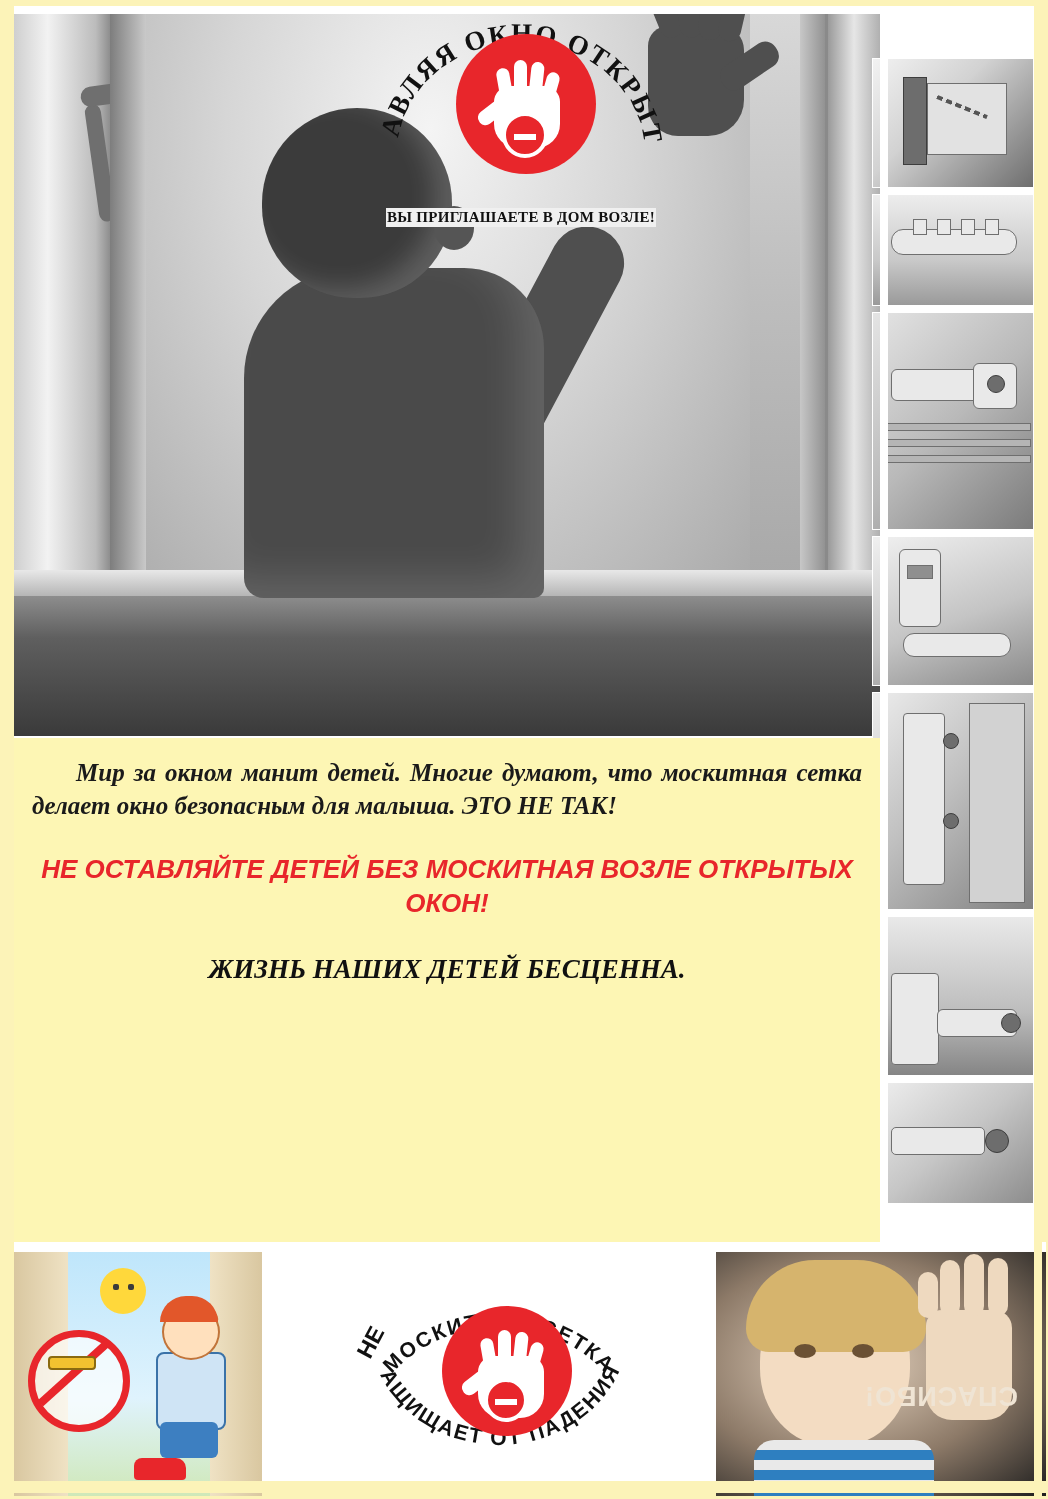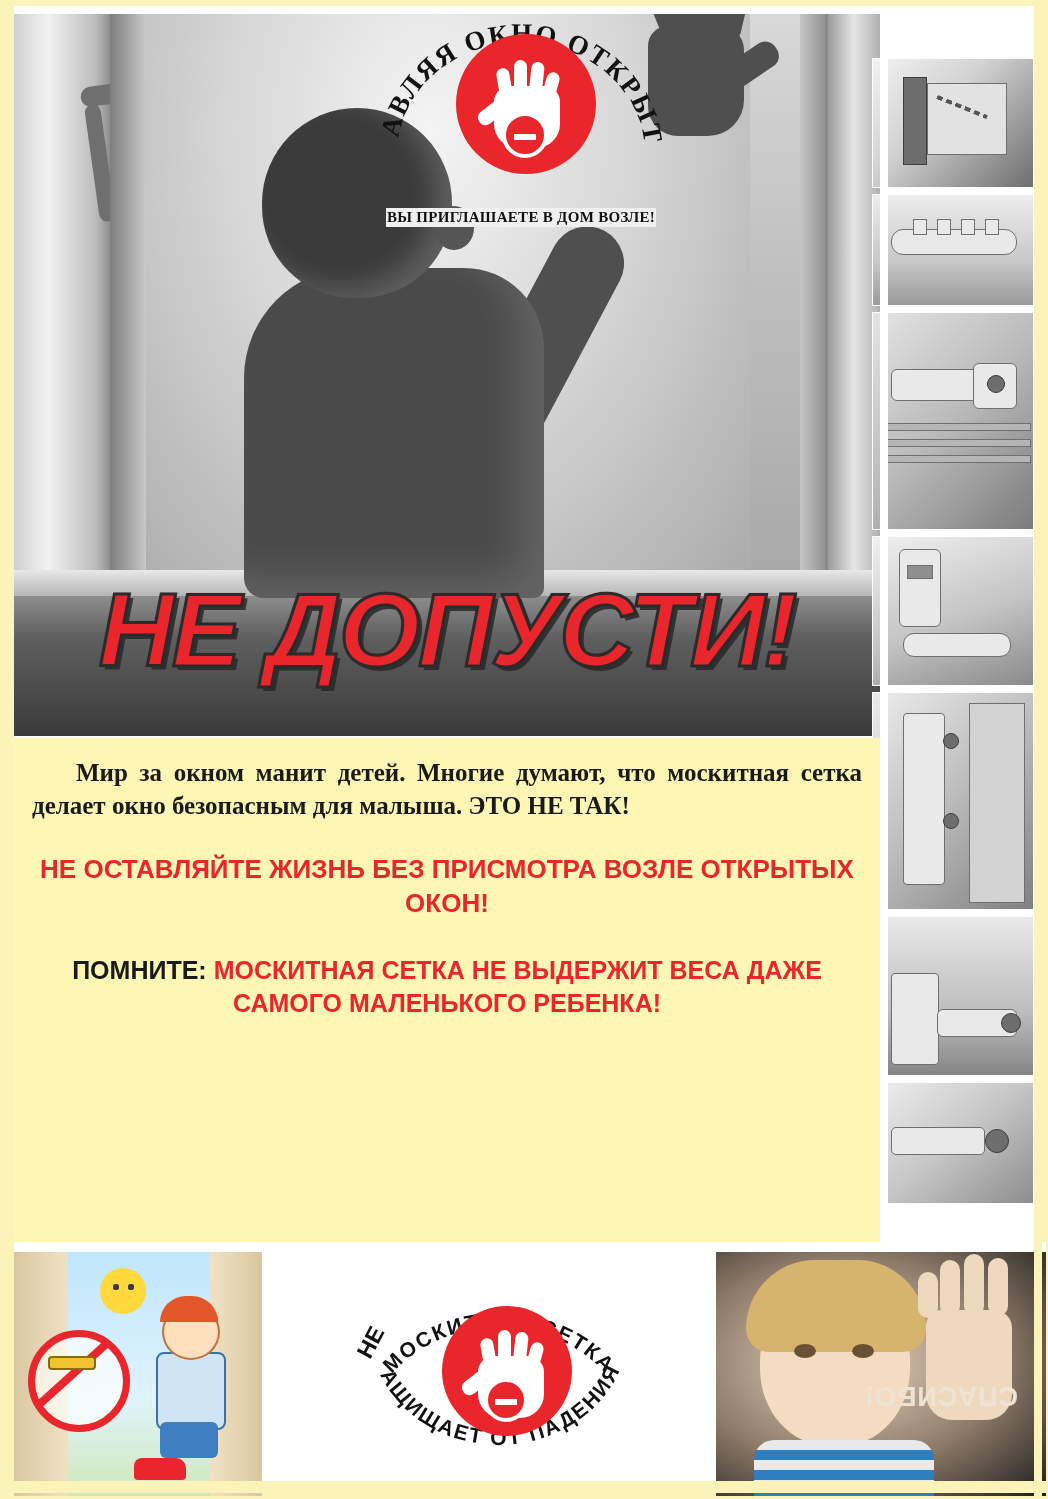--- a/index.html
+++ b/index.html
@@ -298,20 +298,21 @@
   
   .textblock {
     position: absolute;
     left: 8px;
     top: 732px;
     width: 866px;
     height: 504px;
     background: #fdf6b4;
     padding: 14px 18px 3px 18px;
     box-sizing: border-box;
+    font-style: italic;
   }
   .p1 {
     font-size: 25px;
     line-height: 33px;
     font-weight: bold;
     color: #1a1a1a;
     text-align: justify;
     text-indent: 44px;
     margin: 4px 0 0 0;
   }
@@ -565,21 +566,20 @@
         <div class="hf hf2"></div>
         <div class="hf hf3"></div>
         <div class="hf hf4"></div>
         <div class="hf hthumb"></div>
       </div>
       <div class="no-sign"></div>
       <div class="logo-bottom-text">ВЫ ПРИГЛАШАЕТЕ В ДОМ ВОЗЛЕ!</div>
     </div>
   </div>
 
-  <div class="headline">НЕ ДОПУСТИ!</div>
 
   <div class="right-col">
     <div class="thumb t1">
       <div class="hw hw-dark" style="left:30px;top:18px;width:22px;height:86px;"></div>
       <div class="hw" style="left:54px;top:24px;width:78px;height:70px;background:#e2e2e2;"></div>
       <div class="chain"></div>
     </div>
     <div class="thumb t2">
       <div class="hw" style="left:18px;top:34px;width:124px;height:24px;border-radius:12px;"></div>
       <div class="hw" style="left:40px;top:24px;width:12px;height:14px;"></div>
@@ -612,22 +612,22 @@
       <div class="hw hw-dark" style="left:128px;top:96px;width:18px;height:18px;border-radius:50%;"></div>
     </div>
     <div class="thumb t7">
       <div class="hw" style="left:18px;top:44px;width:92px;height:26px;border-radius:5px;"></div>
       <div class="hw hw-dark" style="left:112px;top:46px;width:22px;height:22px;border-radius:50%;"></div>
     </div>
   </div>
 
   <div class="textblock">
     <p class="p1">Мир за окном манит детей. Многие думают, что москитная сетка делает окно безопасным для малыша. ЭТО НЕ ТАК!</p>
-    <p class="p2">НЕ ОСТАВЛЯЙТЕ ЖИЗНЬ  БЕЗ ПРИСМОТРА ВОЗЛЕ ОТКРЫТЫХ ОКОН!</p>
-    <p class="p3"><span>ПОМНИТЕ: </span><span class="red">МОСКИТНАЯ СЕТКА НЕ ВЫДЕРЖИТ ВЕСА ДАЖЕ САМОГО МАЛЕНЬКОГО РЕБЕНКА!</span></p>
+    <p class="p2">НЕ ОСТАВЛЯЙТЕ ДЕТЕЙ  БЕЗ МОСКИТНАЯ ВОЗЛЕ ОТКРЫТЫХ ОКОН!</p>
+    <p class="p5">ЖИЗНЬ НАШИХ ДЕТЕЙ БЕСЦЕННА.</p>
   </div>
 
   <div class="gap-strip"></div>
   <div class="gap-strip2"></div>
 
   <div class="bottom-row">
 
     <div class="bottom-left">
       <div class="cartoon-sky"></div>
       <div class="cartoon-wall"></div>

